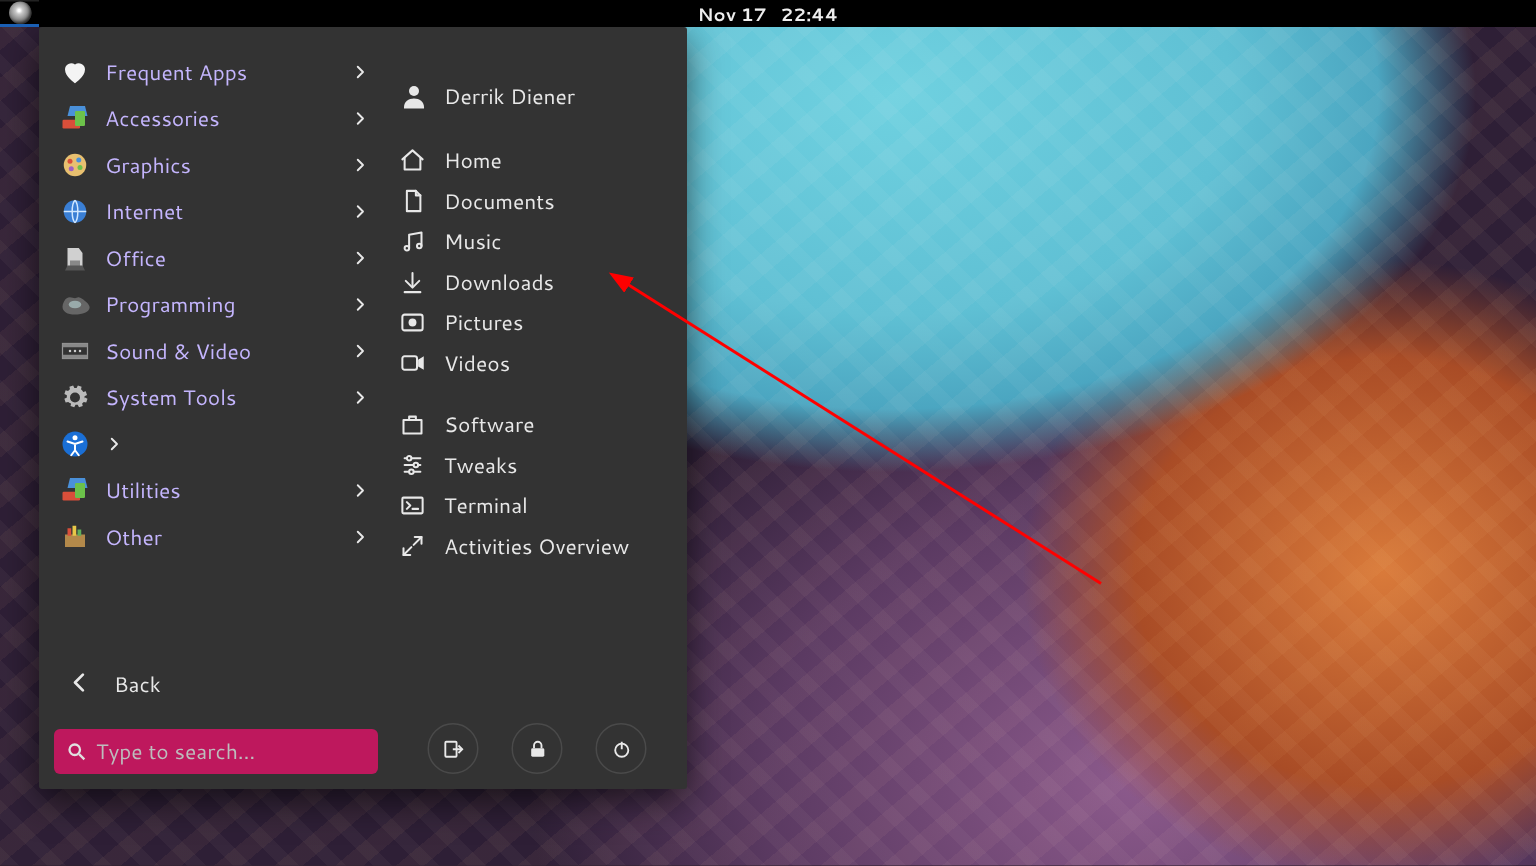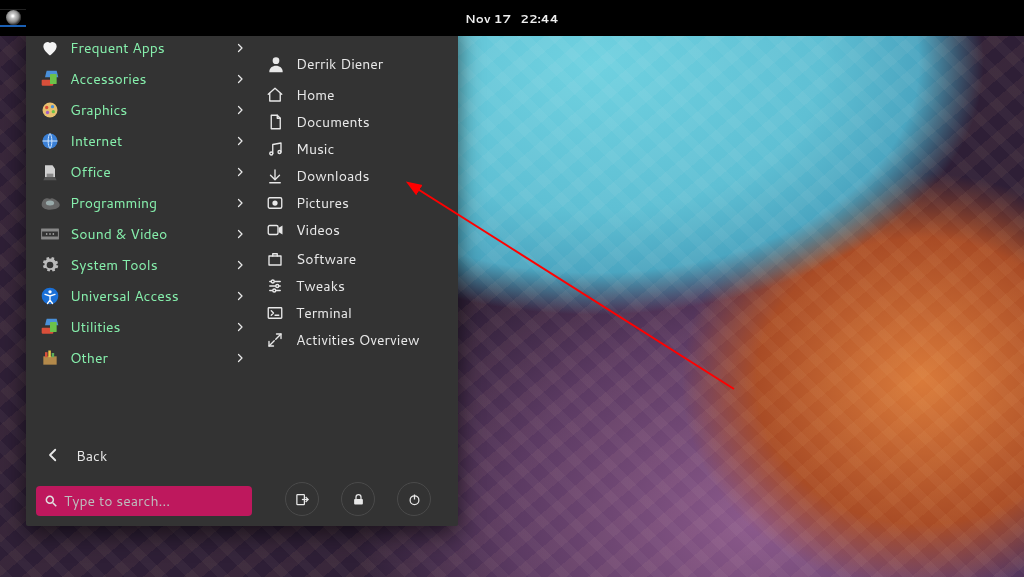--- a/index.html
+++ b/index.html
@@ -21,21 +21,21 @@
   
   .wallpaper::before {
     content:""; position:absolute; inset:0;
     background:
       repeating-linear-gradient(140deg, rgba(255,180,110,.05) 0 12px, rgba(0,0,0,0) 12px 26px),
       repeating-linear-gradient(45deg, rgba(255,220,180,.04) 0 9px, rgba(0,0,0,0) 9px 22px);
     mix-blend-mode: screen;
   }
   
   .topbar {
-    position: absolute; top:0; left:0; right:0; height:36px;
+    position: absolute; top:0; left:0; right:0; height:18px;
     background:#000; color:#eee; font-size:12px; font-weight:700;
     display:flex; align-items:center;
     z-index: 5;
   }
   .topbar .activities {
     width:26px; height:18px; display:flex; align-items:center; justify-content:center;
     border-bottom: 2px solid #1a5fb4; border-top:1px solid #222;
   }
   .topbar .activities .circle {
     width:15px; height:15px; border-radius:50%;
@@ -55,21 +55,21 @@
     box-shadow: 0 8px 24px rgba(0,0,0,.6);
     display:flex; flex-direction:row;
     font-size:14px;
     z-index: 4;
   }
   
   .menu-left { width:232px; padding:14px 6px 10px 10px; display:flex; flex-direction:column; }
   .cat-list { list-style:none; flex:0 0 auto; }
   .cat-item {
     display:flex; align-items:center; height:31px; padding:0 6px 0 4px;
-    border-radius:3px; cursor:pointer; color:#86efac;
+    border-radius:3px; cursor:pointer; color:#c4b5fd;
   }
   .cat-icon { width:20px; height:20px; margin-right:10px; display:flex; align-items:center; justify-content:center; flex-shrink:0;}
   .cat-label { flex:1; }
   .chev { width:12px; height:12px; flex-shrink:0; }
   .chev svg { width:12px; height:12px; display:block; }
 
   .spacer { flex:1; }
   .back-row {
     display:flex; align-items:flex-start; height:32px; padding:0 8px; cursor:pointer; color:#e8e8e8;
   }
@@ -82,21 +82,21 @@
   .search-wrap input {
     background:transparent; border:none; outline:none; color:#ddd;
     font-size:14px; flex:1; font-family:inherit;
   }
   .search-wrap input::placeholder { color:#bdbdbd; }
 
   
   .menu-right { width:200px; padding:30px 10px 10px 4px; display:flex; flex-direction:column; position:relative;}
   .user-row { display:flex; align-items:center; height:31px; padding:0 4px; color:#e8e8e8; }
   .user-row .uicon { width:20px; height:20px; margin-right:10px; }
-  .places, .shortcuts { list-style:none; margin-top:2px; }
+  .places, .shortcuts { list-style:none; margin-top:14px; }
   .ritem { display:flex; align-items:center; height:27px; padding:0 4px; cursor:pointer; color:#e8e8e8; border-radius:3px;}
   .ricon { width:18px; height:18px; margin-right:12px; display:flex; align-items:center; justify-content:center; flex-shrink:0;}
   .power-row {
     position:absolute; bottom:10px; left:0; right:0;
     display:flex; justify-content:center; gap:22px;
   }
   .pbtn {
     width:34px; height:34px; border-radius:50%;
     border:1px solid #4a4a4a; display:flex; align-items:center; justify-content:center;
     cursor:pointer; color:#ddd;
@@ -248,21 +248,20 @@
           </span>
         </li>
         <li class="cat-item">
           <span class="cat-icon">
             <svg viewBox="0 0 24 24">
               <circle cx="12" cy="12" r="10" fill="#1a6fd6"></circle>
               <circle cx="12" cy="7" r="2" fill="#fff"></circle>
               <path d="M6 10l6 2 6-2M12 12v5m0 0l-3 4m3-4l3 4" stroke="#fff" stroke-width="1.6" fill="none" stroke-linecap="round"></path>
             </svg>
           </span>
-          <span class="cat-label">Universal Access</span>
           <span class="chev">
             <svg viewBox="0 0 24 24" fill="none" stroke="#e8e8e8" stroke-width="2.5" stroke-linecap="round" stroke-linejoin="round">
               <polyline points="9 5 16 12 9 19"></polyline>
             </svg>
           </span>
         </li>
         <li class="cat-item">
           <span class="cat-icon">
             <svg viewBox="0 0 24 24">
               <rect x="2" y="13" width="14" height="7" rx="1" fill="#d94f3a"></rect>

